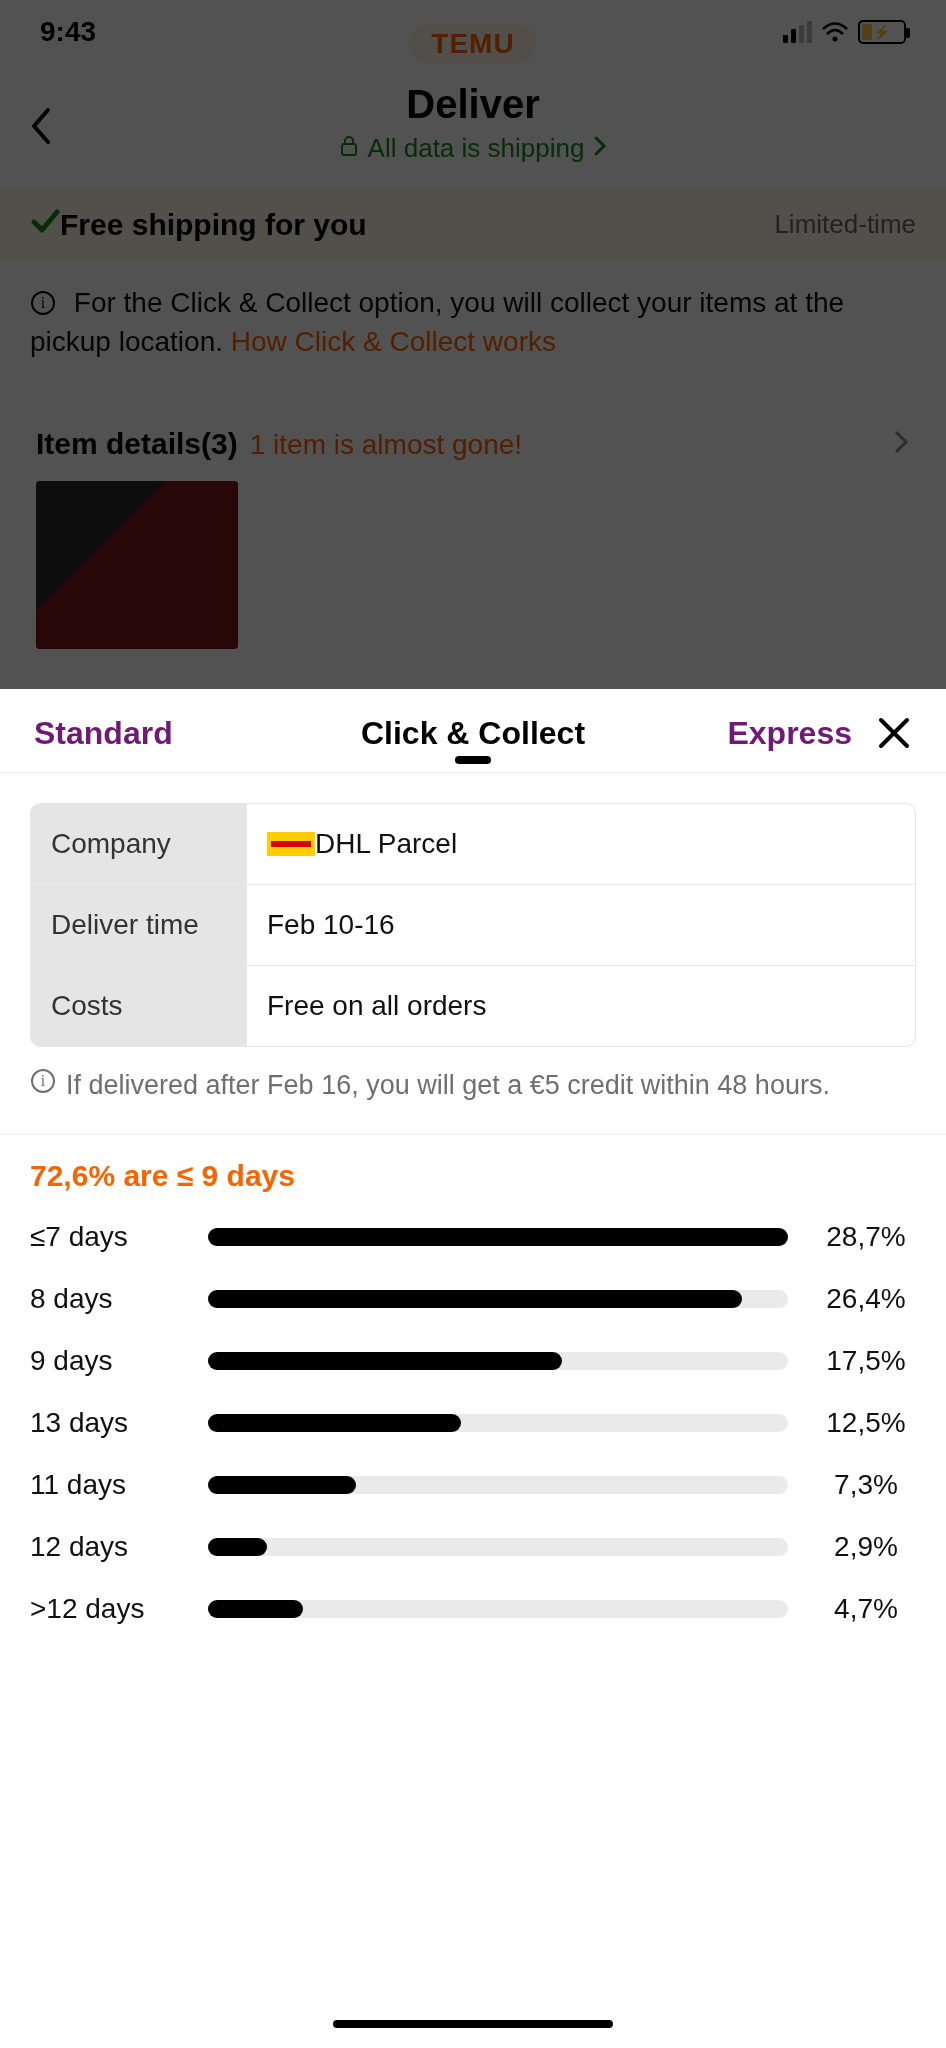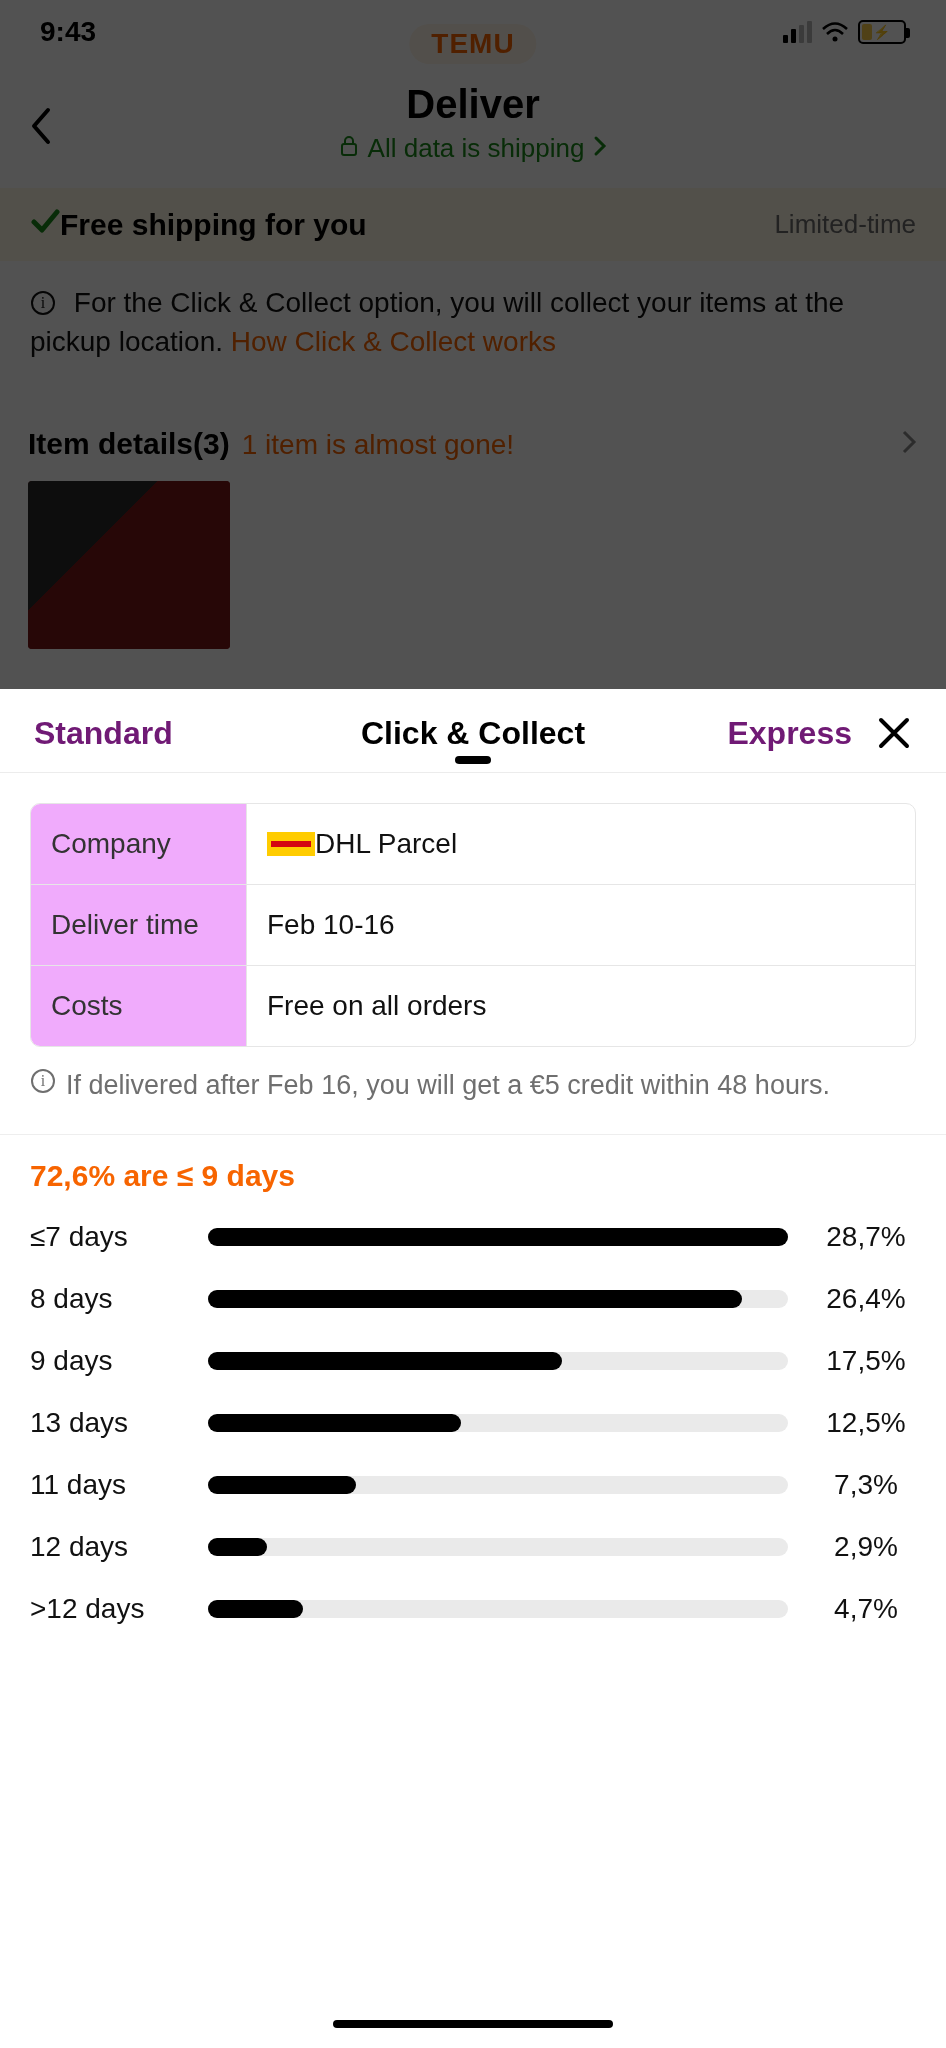--- a/index.html
+++ b/index.html
@@ -41,21 +41,21 @@
   .fs-left { display:flex; align-items:center; font-size:30px; font-weight:700; color:#000;}
   .fs-check svg{width:30px;height:30px;}
   .fs-right { color:#6b6b6b; font-size:26px;}
 
   
   .cc-info { padding:22px 30px; font-size:28px; color:#111; line-height:1.4; z-index:1; position:relative;}
   .cc-info .i-icon{display:inline-flex;vertical-align:-4px;margin-right:10px;}
   .cc-info .link{color:#f76400;}
 
   
-  .item-sec { margin-top:44px; padding:0 28px; z-index:1; position:relative;}
+  .item-sec { margin-top:44px; padding:0 36px; z-index:1; position:relative;}
   .item-head { display:flex; align-items:center; justify-content:space-between;}
   .item-head-left{display:flex;align-items:baseline;gap:12px;}
   .item-title{font-size:30px;font-weight:700;color:#000;}
   .item-warn{color:#f76400;font-size:28px;}
   .item-chev svg{width:18px;height:26px;}
   .thumb{ margin-top:20px; width:202px; height:168px; background:#8a1f1f; border-radius:4px; position:relative; overflow:hidden;}
   .thumb::before{content:"";position:absolute;inset:0;background:linear-gradient(135deg,#2a2a2a 0 35%,#7a1818 35% 100%);}
 
   
   .sheet { position:absolute; left:0; right:0; bottom:0; top:689px; background:#fff; border-radius:28px 28px 0 0; z-index:10; }
@@ -64,21 +64,21 @@
   .tab.active{ color:#000; font-weight:700;}
   .close-x { position:absolute; right:34px; top:26px;}
   .close-x svg{width:36px;height:36px;}
   .handle{ position:absolute; left:50%; transform:translateX(-50%); bottom:8px; width:36px; height:8px; background:#000; border-radius:5px;}
   .tabs .tab-center{position:absolute;left:50%;transform:translateX(-50%);}
 
   .sheet-body{padding:30px 30px 0;}
   .info-table{border:1px solid #e6e6e6;border-radius:10px;overflow:hidden;}
   .info-row{display:flex;border-top:1px solid #e6e6e6;}
   .info-row:first-child{border-top:none;}
-  .info-label{width:216px;background:#f0abfc;padding:24px 20px;font-size:28px;color:#333;border-right:1px solid #e6e6e6;}
+  .info-label{width:216px;background:#e5e5e5;padding:24px 20px;font-size:28px;color:#333;border-right:1px solid #e6e6e6;}
   .info-val{flex:1;padding:24px 20px;font-size:28px;color:#111;display:flex;align-items:center;gap:0;}
   .dhl{display:inline-block;width:48px;height:24px;background:#ffcc00;position:relative;}
   .dhl::after{content:"";position:absolute;left:4px;right:4px;top:9px;height:6px;background:#d40511;}
 
   .credit-note{margin-top:18px;font-size:27px;color:#6f6f6f;line-height:1.5;display:flex;gap:10px;}
   .credit-note .i-icon svg circle{stroke:#6f6f6f;}
   .credit-note .i-icon svg text{fill:#6f6f6f;}
 
   .divider{height:1px;background:#eee;margin:28px -30px 24px;}
 

